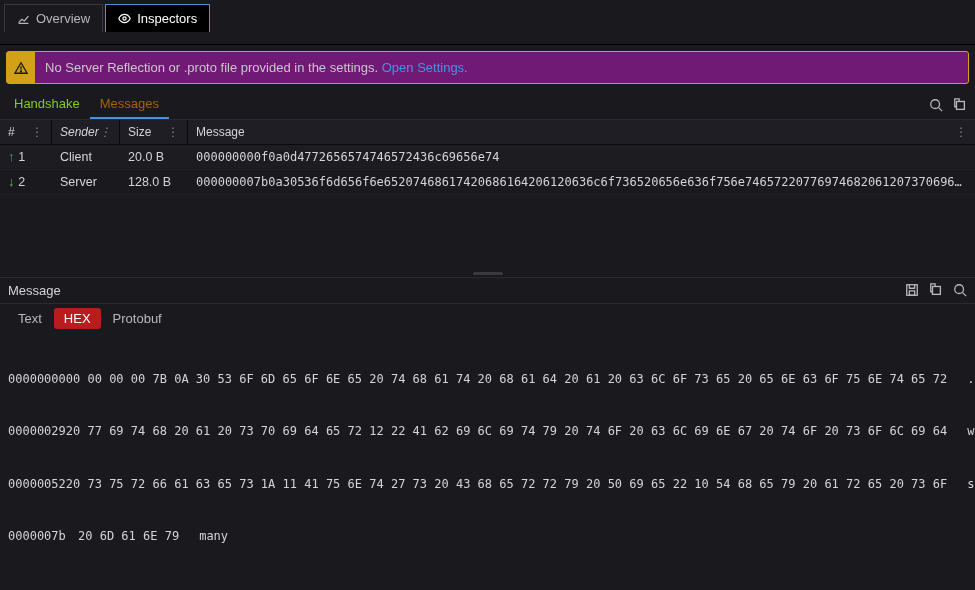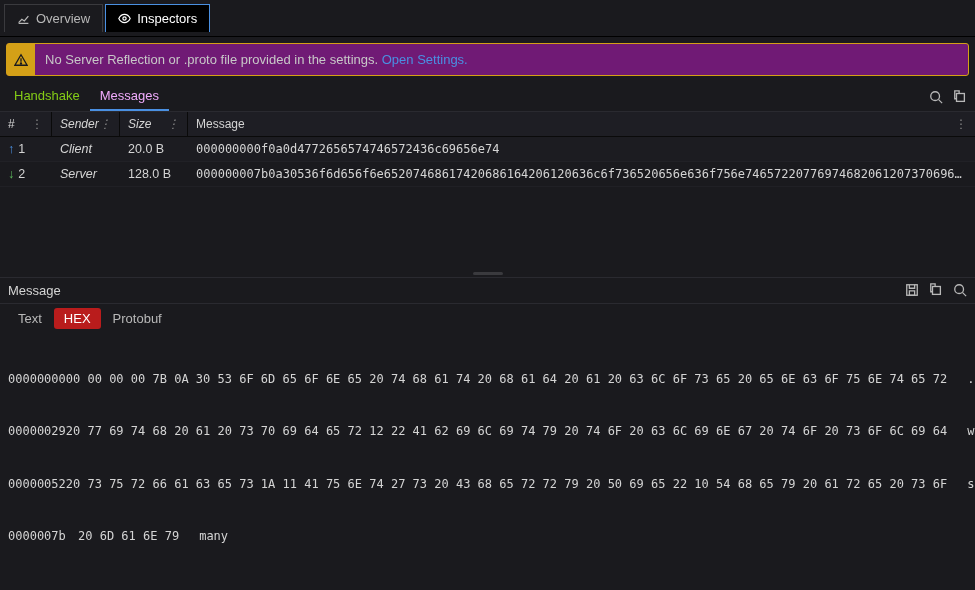--- a/index.html
+++ b/index.html
@@ -12,21 +12,21 @@
     font-size: 13px;
     overflow: hidden;
     display: flex;
     flex-direction: column;
   }
 
   
   .top-tabs {
     display: flex;
     background: #1a1a1e;
-    padding: 4px 4px 4px 4px;
+    padding: 4px 4px 12px 4px;
     border-bottom: 1px solid #000;
   }
   .top-tab {
     display: flex;
     align-items: center;
     gap: 6px;
     padding: 6px 12px;
     font-size: 13px;
     color: #b8b8b8;
     border: 1px solid #3a3a3e;
@@ -85,21 +85,21 @@
   .subtabs {
     display: flex;
   }
   .subtab {
     padding: 6px 10px;
     color: #84cc16;
     cursor: pointer;
     font-size: 13px;
   }
   .subtab.active {
-    color: #f0abfc;
+    color: #a16207;
     border-bottom: 2px solid #4a90e2;
     text-align: center;
   }
   .subtabs-actions {
     display: flex;
     gap: 10px;
     color: #b8b8b8;
   }
   .subtabs-actions svg { width: 14px; height: 14px; cursor: pointer; }
 
@@ -113,40 +113,40 @@
   }
   .col {
     padding: 5px 8px;
     border-right: 1px solid #0a0a0a;
     display: flex;
     align-items: center;
     justify-content: space-between;
   }
   .col.num { width: 52px; }
   .col.sender { width: 68px; font-style: italic; }
-  .col.size { width: 68px; font-style: italic; }
+  .col.size { width: 68px; }
   .col.msg { flex: 1; border-right: none; }
   .col-dots { color: #888; font-size: 12px; cursor: pointer; }
   
   .table-body { flex: 1; overflow: hidden; background: #1a1a1e; }
   .row {
     display: flex;
     font-size: 12.5px;
     color: #d4d4d4;
     border-bottom: 1px solid rgba(42,42,48,0.4);
   }
   .row:nth-child(odd) { background: #1c1c21; }
   .cell {
     padding: 5px 8px;
     overflow: hidden;
     white-space: nowrap;
     text-overflow: ellipsis;
   }
   .cell.num { width: 52px; display: flex; align-items: center; gap: 4px; }
-  .cell.sender { width: 68px; font-style: italic; }
+  .cell.sender { width: 68px; }
   .cell.size { width: 68px; }
   .cell.msg { flex: 1; font-family: "Consolas","Menlo",monospace; font-size: 12px; }
   .arrow-up { color: #4a90e2; }
   .arrow-down { color: #5cb85c; }
 
   
   .drag-handle {
     height: 6px;
     display: flex;
     justify-content: center;

